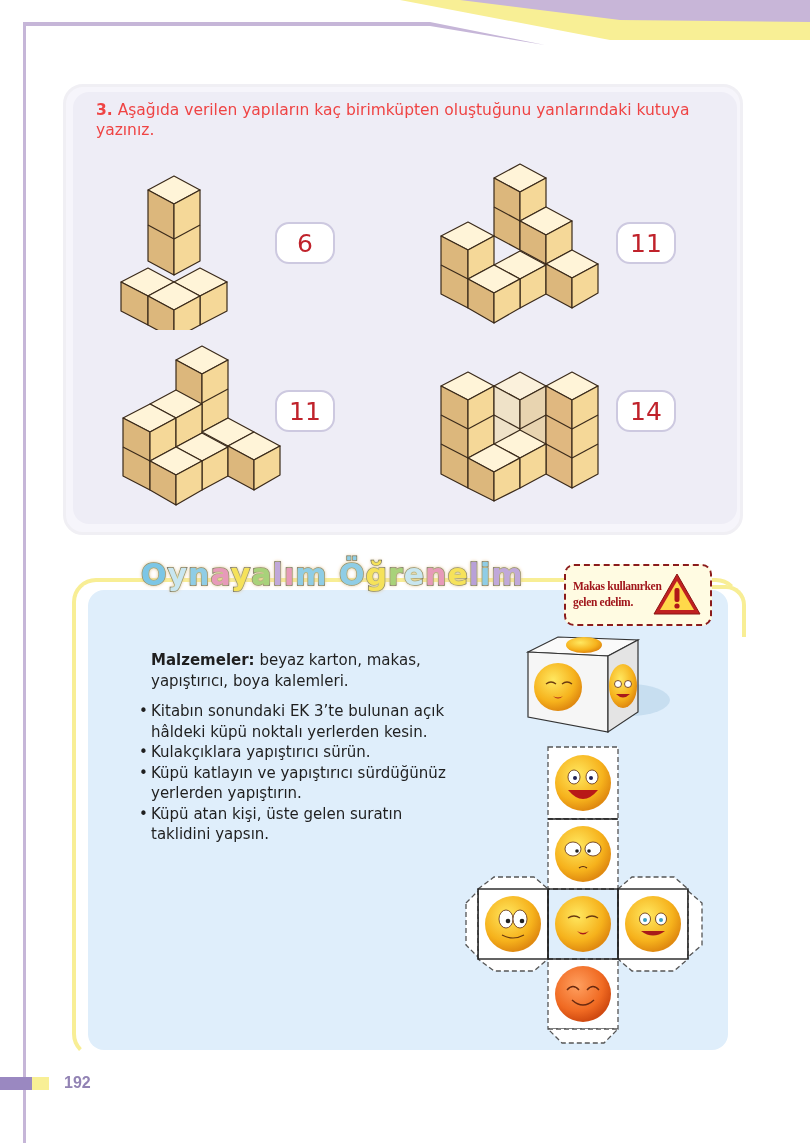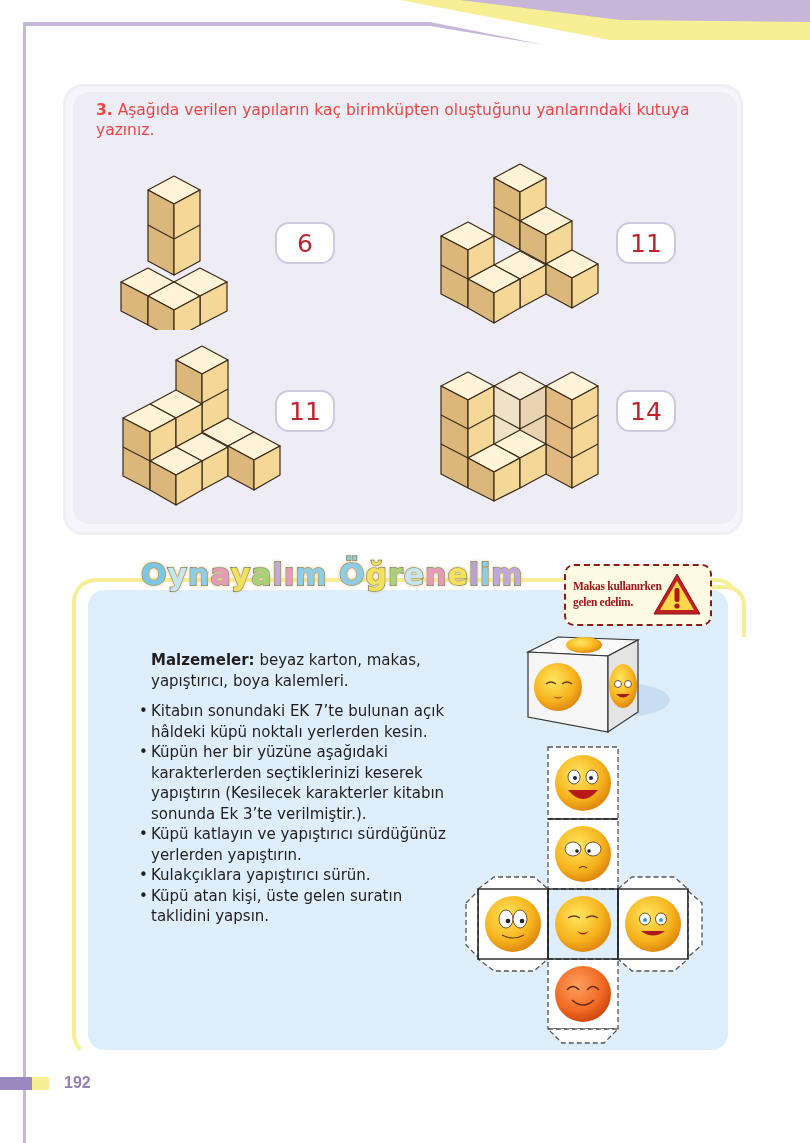--- a/index.html
+++ b/index.html
@@ -173,24 +173,23 @@
 <svg class="abs" style="left:652px;top:572px;" width="50" height="44" viewBox="0 0 50 44">
   <polygon points="25,2 48,42 2,42" fill="#c02020" stroke="#8a1414" stroke-width="1" stroke-linejoin="round"></polygon>
   <polygon points="25,9 42,38 8,38" fill="#ffd84a"></polygon>
   <rect x="22.5" y="16" width="5" height="14" rx="2" fill="#b01818"></rect>
   <circle cx="25" cy="34" r="2.6" fill="#b01818"></circle>
 </svg>
 
 <div class="abs body-text">
   <p><b>Malzemeler:</b><span> beyaz karton, makas, yapıştırıcı, boya kalemleri.</span></p>
   <ul>
-    <li>Kitabın sonundaki EK 7’te bulunan açık hâldeki küpü noktalı yerlerden kesin.</li>
-    <li>Küpün her bir yüzüne aşağıdaki karakterlerden seçtiklerinizi keserek yapıştırın (Kesilecek karakterler kitabın sonunda Ek 3’te verilmiştir.).</li>
+    <li>Kitabın sonundaki EK 3’te bulunan açık hâldeki küpü noktalı yerlerden kesin.</li>
+    <li>Kulakçıklara yapıştırıcı sürün.</li>
     <li>Küpü katlayın ve yapıştırıcı sürdüğünüz yerlerden yapıştırın.</li>
-    <li>Kulakçıklara yapıştırıcı sürün.</li>
     <li>Küpü atan kişi, üste gelen suratın taklidini yapsın.</li>
   </ul>
 </div>
 
 <svg class="abs" style="left:520px;top:632px;" width="150" height="105" viewBox="0 0 150 105">
   <defs>
     <radialGradient id="emo" cx="40%" cy="35%" r="65%">
         <stop offset="0" stop-color="#ffe860"></stop>
         <stop offset="0.7" stop-color="#f6b21c"></stop>
         <stop offset="1" stop-color="#e08a10"></stop>

